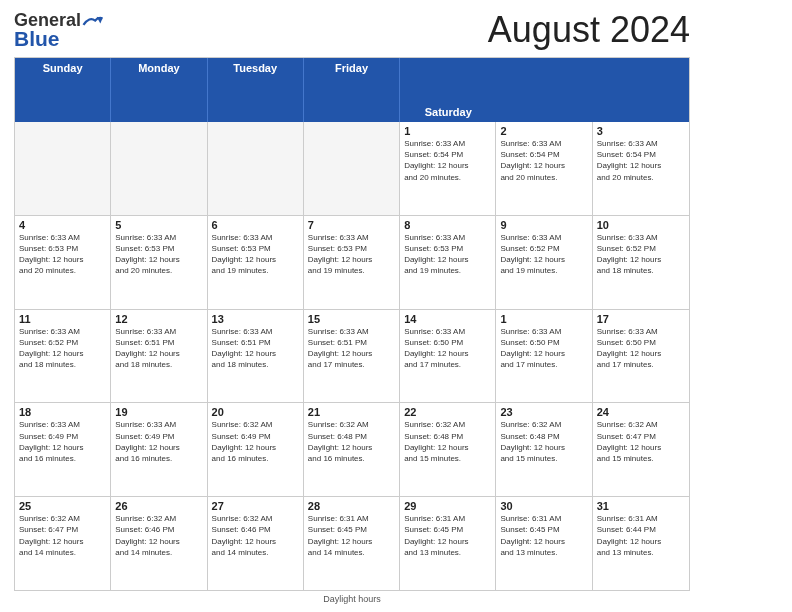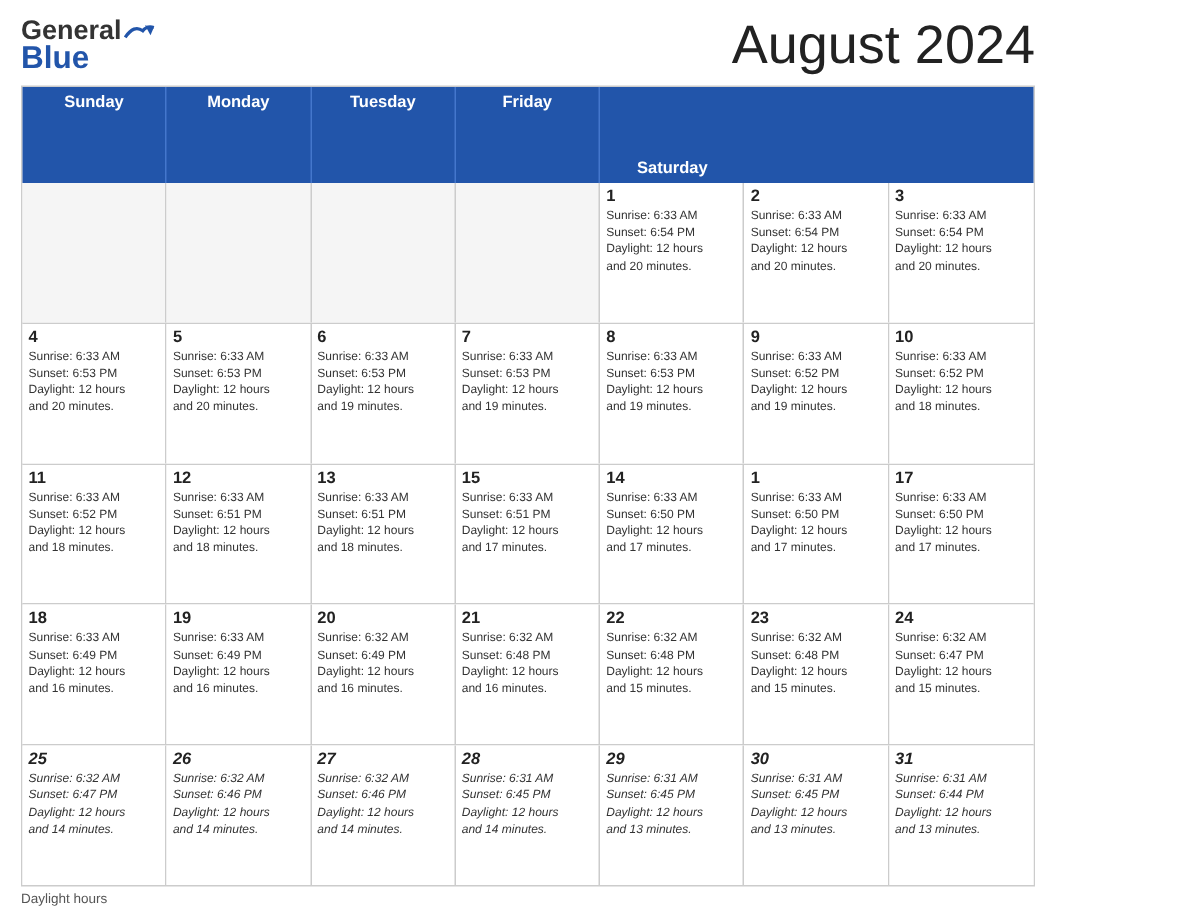--- a/index.html
+++ b/index.html
@@ -74,21 +74,21 @@
       flex: 1;
       display: flex;
       flex-direction: column;
     }
     .cal-row {
       display: grid;
       grid-template-columns: repeat(7, 1fr);
       flex: 1;
       border-bottom: 1px solid #ccc;
     }
-    .cal-row:last-child { border-bottom: none; font-style: italic; }
+    .cal-row:last-child { border-bottom: none; }
     .cal-cell {
       border-right: 1px solid #ccc;
       padding: 3px 4px;
       font-size: 8.5px;
       color: #333;
       background: #fff;
       vertical-align: top;
       min-height: 0;
     }
     .cal-cell:last-child { border-right: none; }
@@ -101,20 +101,21 @@
       margin-bottom: 1px;
     }
     .cell-info {
       font-size: 8px;
       line-height: 1.4;
       color: #333;
     }
     .footer-note {
       font-size: 9px;
       color: #555;
+      text-align: center;
       margin-top: 3px;
     }
   </style>
 </head>
 <body>
 
 <div class="page">
   <div class="header">
     <div class="logo">
       <div class="logo-text">

